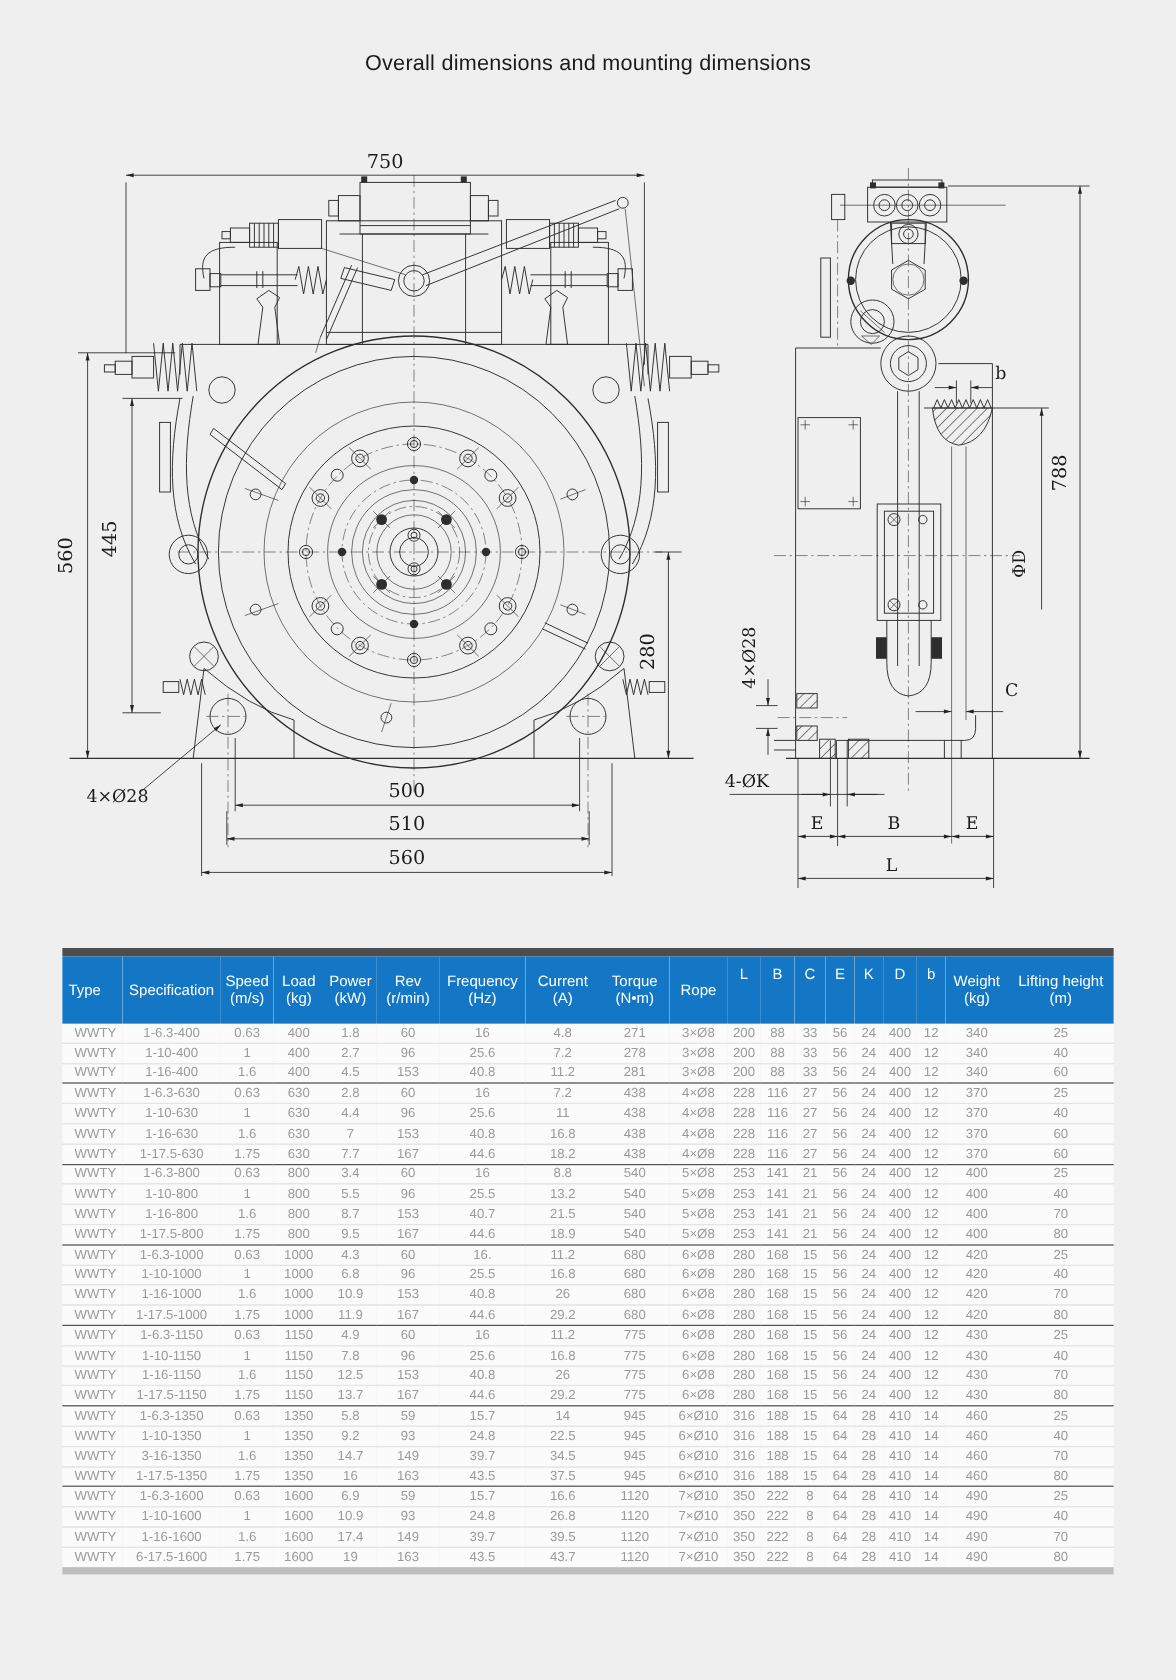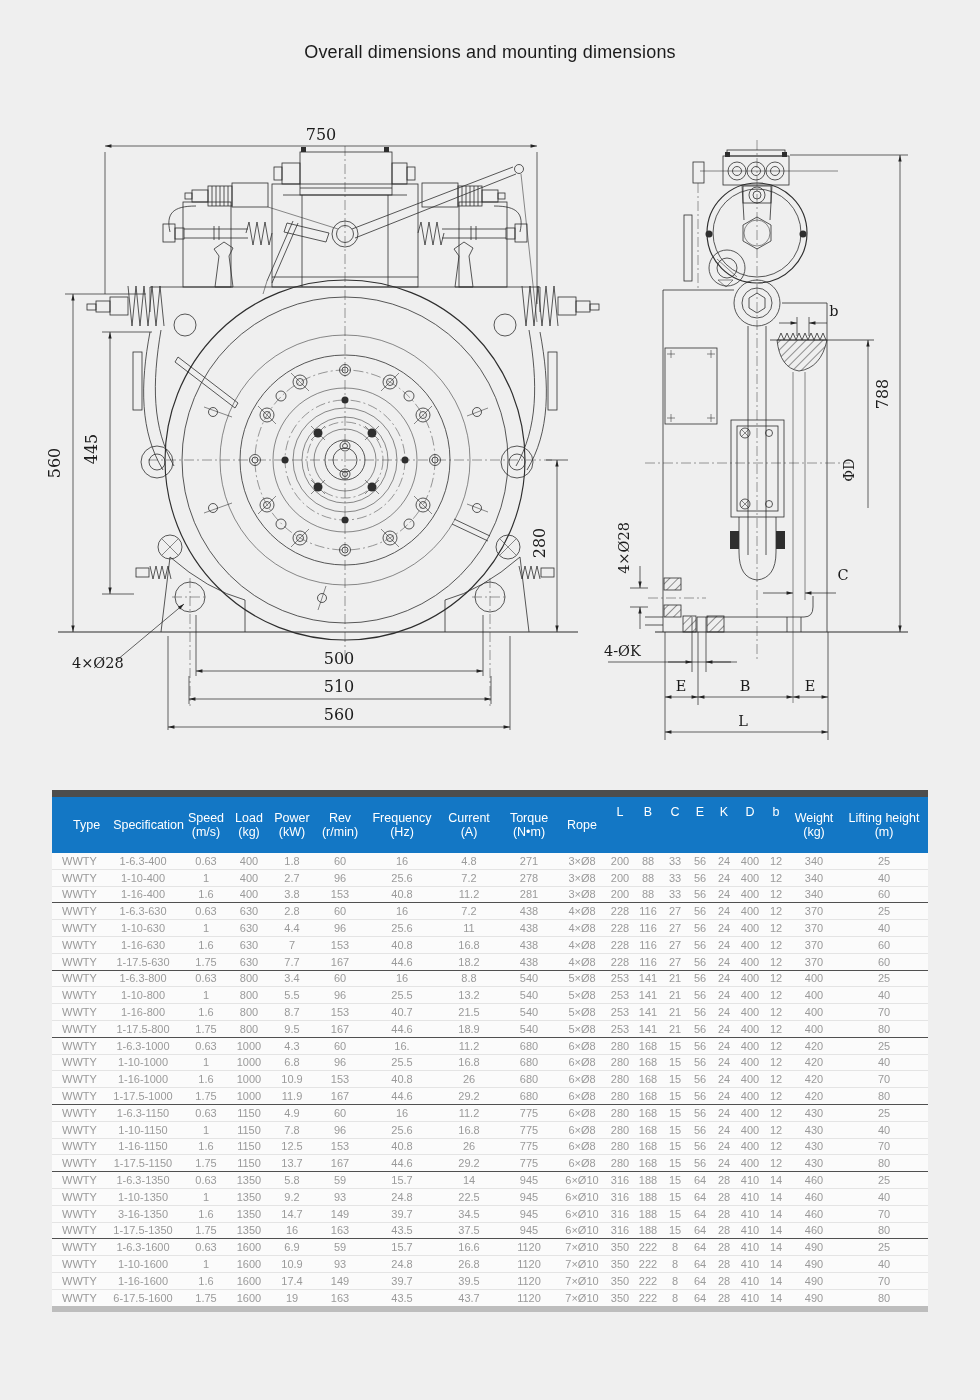--- a/index.html
+++ b/index.html
@@ -13,22 +13,22 @@
   svg .dm{stroke:#232323;stroke-width:.7;fill:none}
   svg .fl{fill:#2e2e2e;stroke:none}
   svg text.dim{font-family:"DejaVu Serif",serif;font-size:16px;fill:#1b1b1b;stroke:none}
   svg text.sm{font-size:14.5px}
   .table-wrap{position:absolute;left:52px;top:790px;width:876px}
   .bar-top{height:7px;background:#4d4d4d}
   .bar-bottom{height:6px;background:#bdbdbd}
   table{width:876px;border-collapse:collapse;table-layout:fixed}
   thead th{background:#1377c5;color:#ffffff;font-size:12.5px;font-weight:400;height:48px;line-height:14.5px;text-align:center;vertical-align:middle;padding:0;overflow:hidden}
   thead th.top{vertical-align:top;padding-top:8px}
-  thead th:nth-child(1){text-align:left;padding-left:21px}
-  thead th:nth-child(2){text-align:right}
+  thead th:nth-child(1){text-align:left;padding-left:5px}
+  thead th:nth-child(2){text-align:center}
   tbody td{font-size:11px;color:#9a9a9a;text-align:center;height:15.8px;padding:0;border-bottom:1px solid #e4e4e4;background:#fbfbfb;white-space:nowrap;overflow:hidden}
   tbody td:first-child{text-align:center;padding-left:5px}
   tbody td:nth-child(2){text-align:center}
   tbody tr.grp td{border-bottom:1px solid #505050}
   tbody tr:last-child td{border-bottom:none}
 </style>
 </head>
 <body>
 
 <div class="title">Overall dimensions and mounting dimensions</div>
@@ -560,21 +560,21 @@
           <td>400</td>
           <td>12</td>
           <td>340</td>
           <td>40</td>
         </tr>
         <tr class="grp">
           <td>WWTY</td>
           <td>1-16-400</td>
           <td>1.6</td>
           <td>400</td>
-          <td>3.8</td>
+          <td>4.5</td>
           <td>153</td>
           <td>40.8</td>
           <td>11.2</td>
           <td>281</td>
           <td>3×Ø8</td>
           <td>200</td>
           <td>88</td>
           <td>33</td>
           <td>56</td>
           <td>24</td>

